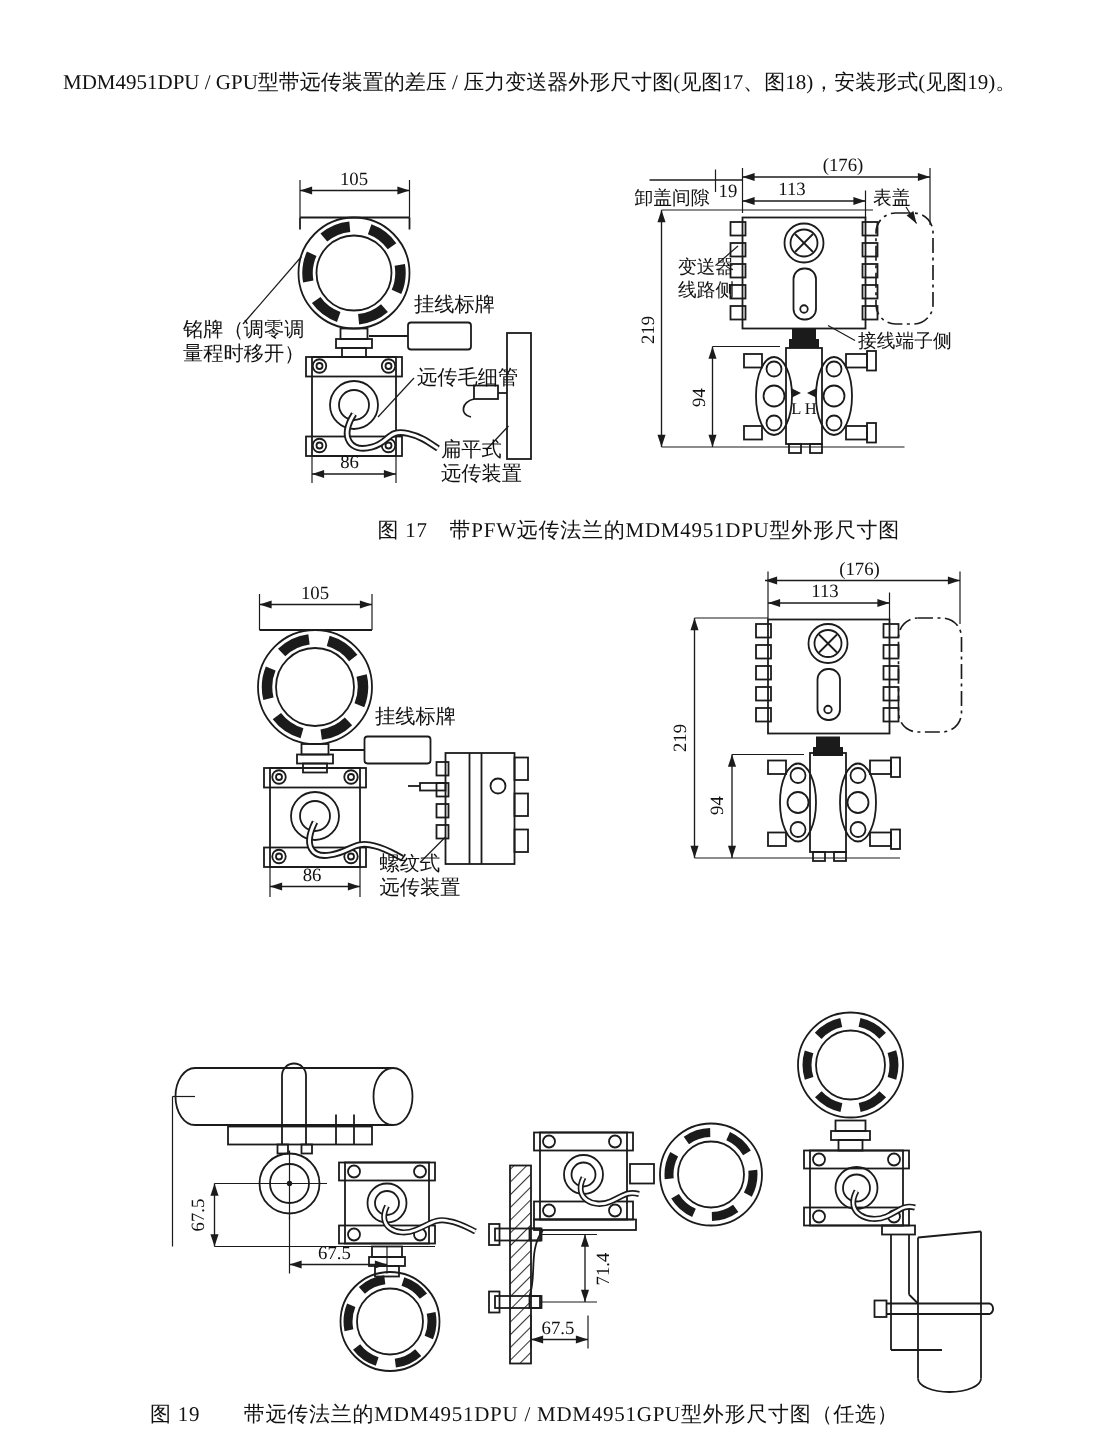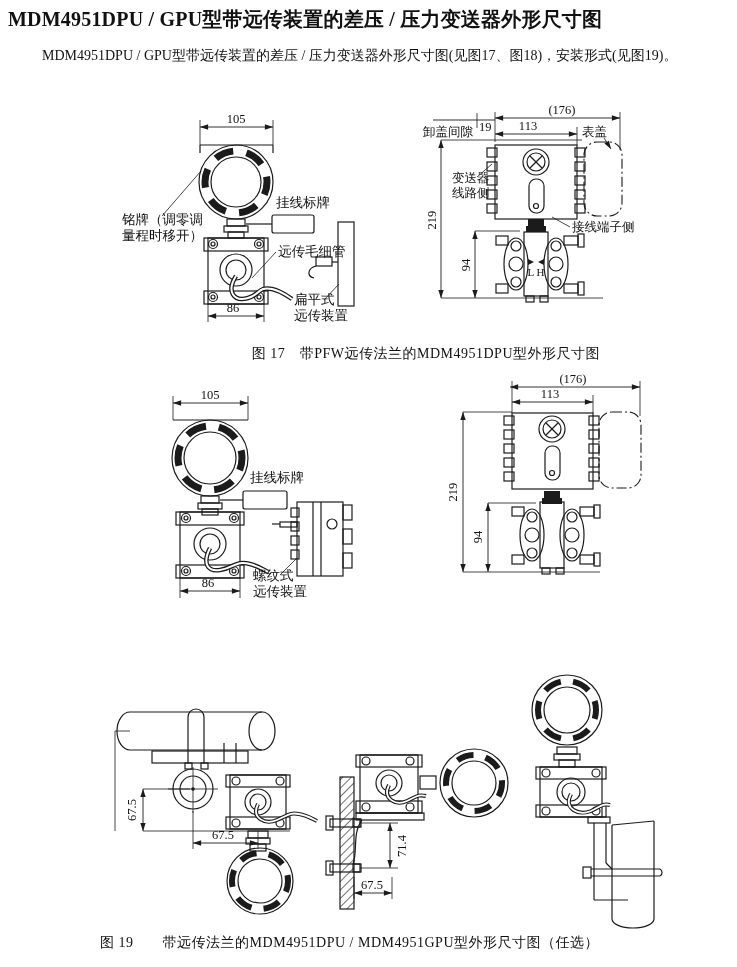--- a/index.html
+++ b/index.html
@@ -25,21 +25,20 @@
   text{font-family:"Liberation Serif", serif;fill:#111;}
   .t11{font-size:11px;}
   .t12{font-size:12.5px;}
   .t13{font-size:13.5px;}
 </style>
 </head>
 <body>
 
 <div class="page">
 
-  <div class="title">MDM4951DPU / GPU型带远传装置的差压 / 压力变送器外形尺寸图</div>
   <div class="intro">MDM4951DPU / GPU型带远传装置的差压 / 压力变送器外形尺寸图(见图17、图18)，安装形式(见图19)。</div>
 
   <svg class="f17" width="640" height="245" viewBox="0 0 640 245">
     <defs>
       <marker id="a17" viewBox="0 0 10 10" refX="9.5" refY="5" markerWidth="9" markerHeight="9" markerUnits="userSpaceOnUse" orient="auto-start-reverse">
         <path d="M0.5,2 L9.5,5 L0.5,8 z" fill="#1b1b1b"></path>
       </marker>
     </defs>
 
     <g>

